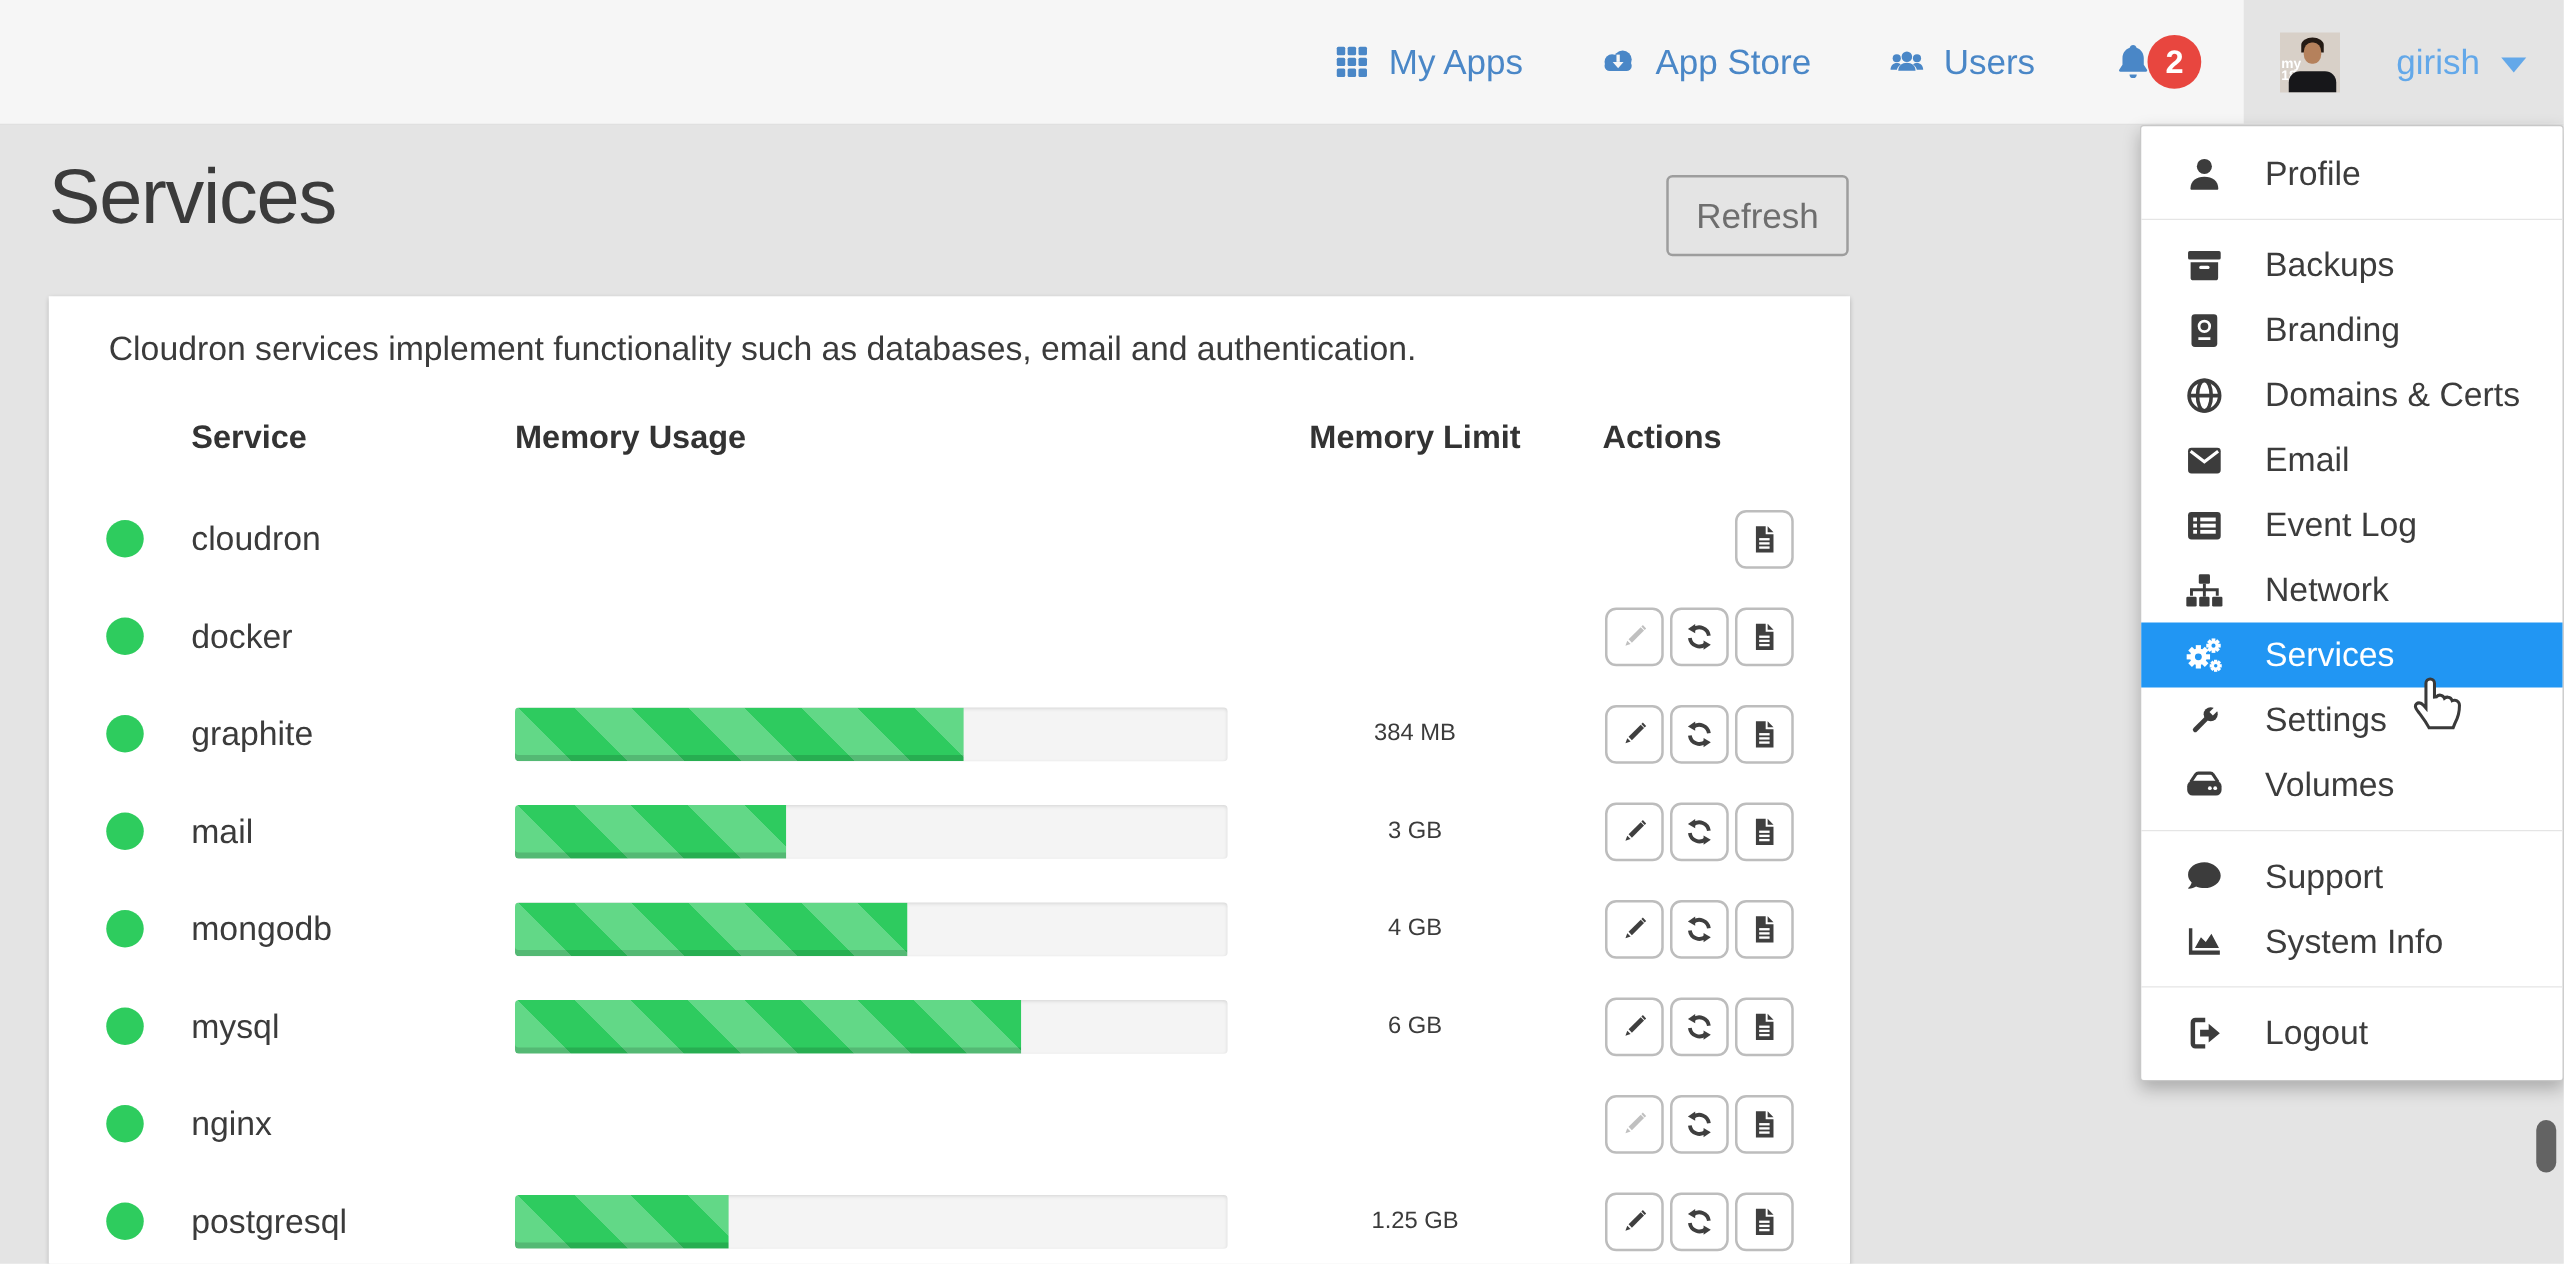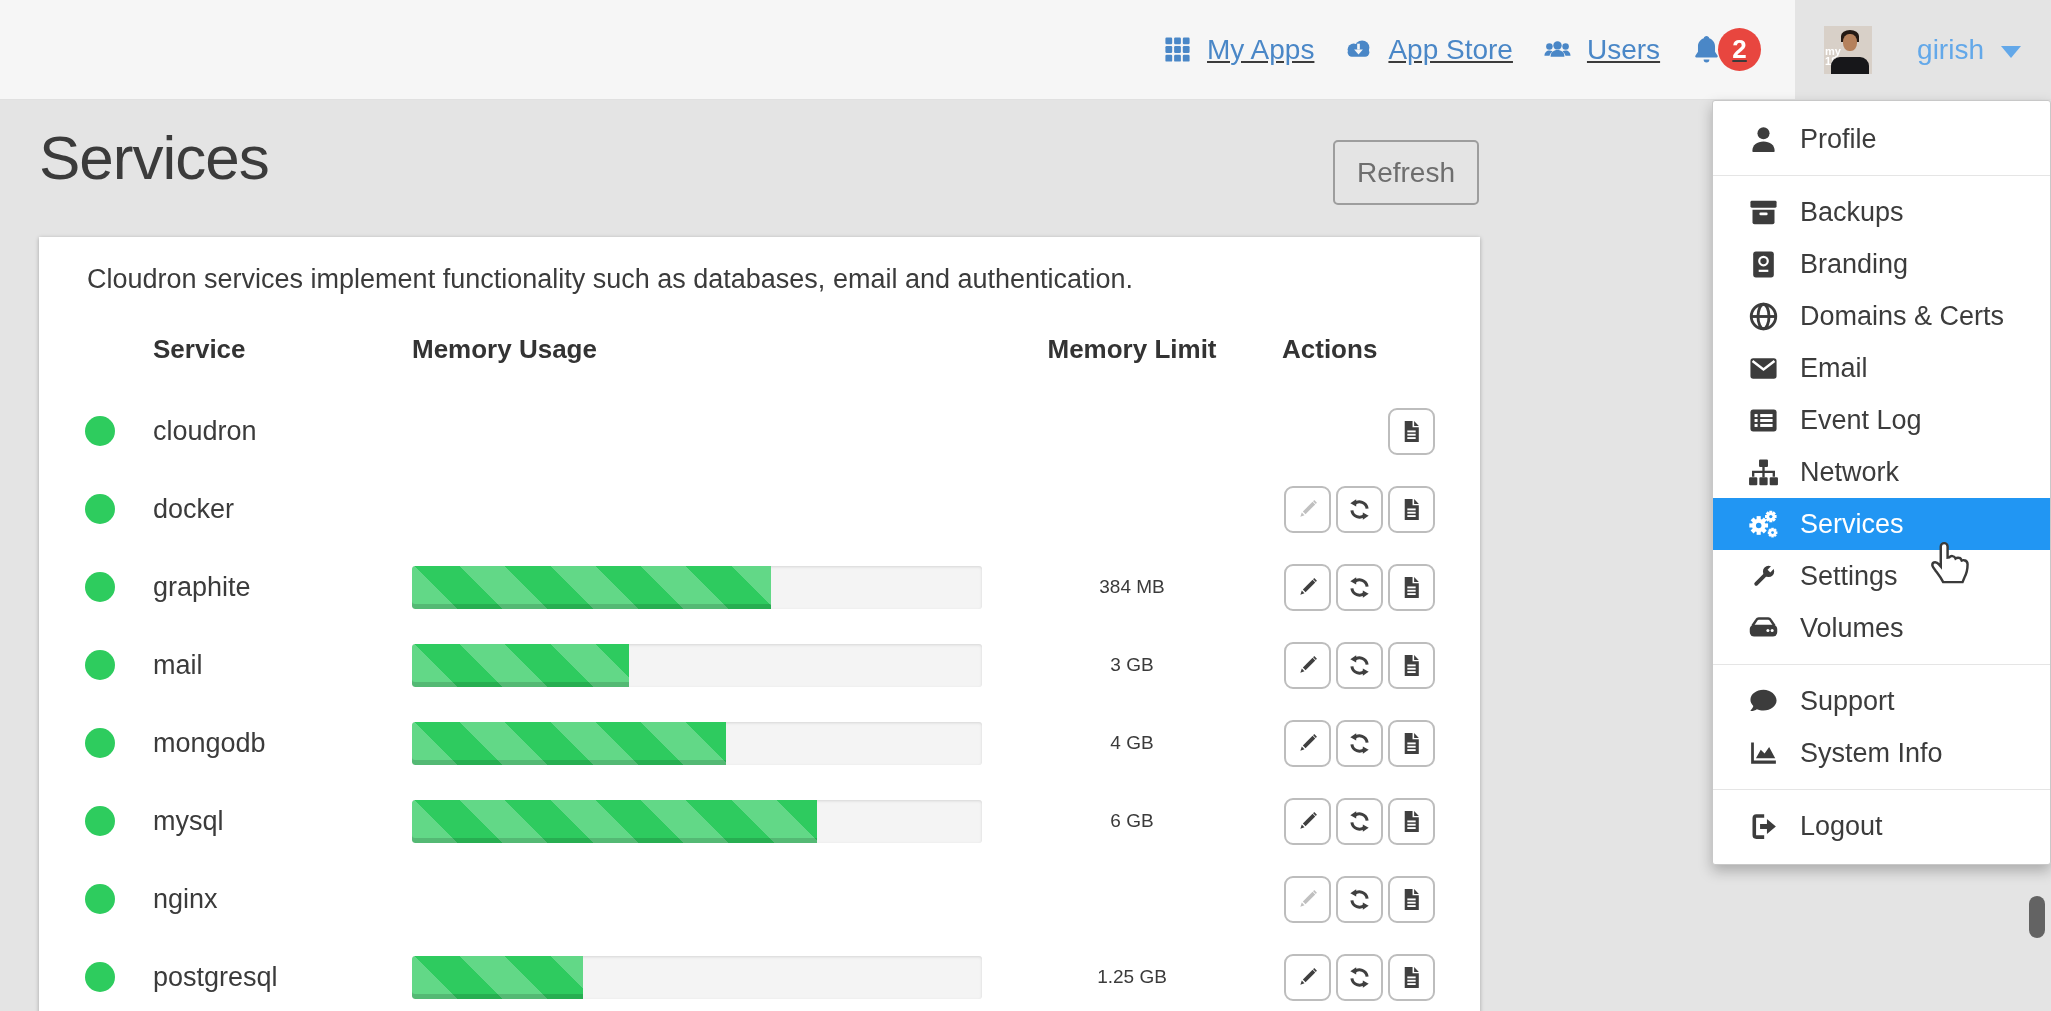--- a/index.html
+++ b/index.html
@@ -7,21 +7,21 @@
     width:2051px;height:1011px;overflow:hidden;position:relative;
     background:#e4e4e4;
     font-family:"Liberation Sans","DejaVu Sans",sans-serif;
     color:#3b3b3b;
     --nav-link:#4a87c7; --user-name:#63a8e9; --active-bg:#2196f3;
     --status-green:#2ecc5e; --bar-green:#2ecb5f; --badge-red:#e8463f;
   }
   
   .navbar{position:absolute;top:0;left:0;right:0;height:99px;background:#f6f6f6;
     border-bottom:1px solid #e0e0e0;display:flex;align-items:center;justify-content:flex-end;z-index:20;}
-  .nav-items{display:flex;align-items:center;gap:30px;margin-right:34px;text-decoration:underline;}
+  .nav-items{display:flex;align-items:center;gap:62px;margin-right:34px;}
   .nav-link{display:flex;align-items:center;gap:15px;color:var(--nav-link);font-size:28px;cursor:pointer;}
   .nav-link .icon{width:29px;height:29px;display:inline-block;}
   .nav-bell{display:flex;align-items:center;cursor:pointer;}
   .nav-bell .icon{width:33px;height:33px;color:var(--nav-link);}
   .badge{background:var(--badge-red);color:#fff;min-width:43px;height:43px;border-radius:22px;
     font-size:26px;font-weight:bold;display:flex;align-items:center;justify-content:center;margin-left:-5px;}
   .user-toggle{height:99px;background:#e4e4e4;display:flex;align-items:center;gap:17px;
     padding:0 30px 0 29px;cursor:pointer;}
   .avatar{width:48px;height:48px;position:relative;background:#d8d0c8;overflow:hidden;flex:0 0 auto;}
   .avatar .photo-text{position:absolute;left:1px;top:20px;font-size:11px;font-weight:bold;color:#fff;line-height:10px;}
@@ -56,21 +56,21 @@
   .cell-limit{text-align:center;font-size:19px;color:#3b3b3b;}
   .cell-actions{display:flex;gap:5px;justify-content:flex-end;padding-right:12px;}
   .action-btn{width:47px;height:47px;background:#fff;border:2px solid #bdbdbd;border-radius:9px;
     display:flex;align-items:center;justify-content:center;cursor:pointer;padding:0;}
   .action-btn .icon{width:25px;height:25px;color:#3f3f3f;}
   .action-btn.disabled .icon{color:#c0c0c0;}
   
   .dropdown-menu{position:absolute;left:1712px;top:100px;width:339px;box-sizing:border-box;
     background:#fff;border:1px solid #c8c8c8;border-radius:3px;
     box-shadow:0 6px 14px rgba(0,0,0,.25);padding:12px 0;z-index:30;}
-  .menu-item{height:52px;display:flex;align-items:center;padding-left:34px;gap:20px;
+  .menu-item{height:52px;display:flex;align-items:center;padding-left:34px;gap:32px;
     font-size:27px;color:#3c3c3c;cursor:pointer;}
   .menu-item .icon{width:33px;height:33px;flex:0 0 auto;display:flex;align-items:center;}
   .menu-item.active{background:var(--active-bg);color:#fff;}
   .menu-divider{height:1px;background:#e5e5e5;margin:10px 0;}
   .icon svg{width:100%;height:100%;display:block;}
   .icon{display:inline-block;}
   
   .scroll-thumb{position:absolute;left:2029px;top:896px;width:16px;height:42px;border-radius:8px;
     background:#636363;z-index:25;}
   .mouse-cursor{position:absolute;left:1925px;top:532px;width:52px;height:58px;z-index:40;pointer-events:none;}

